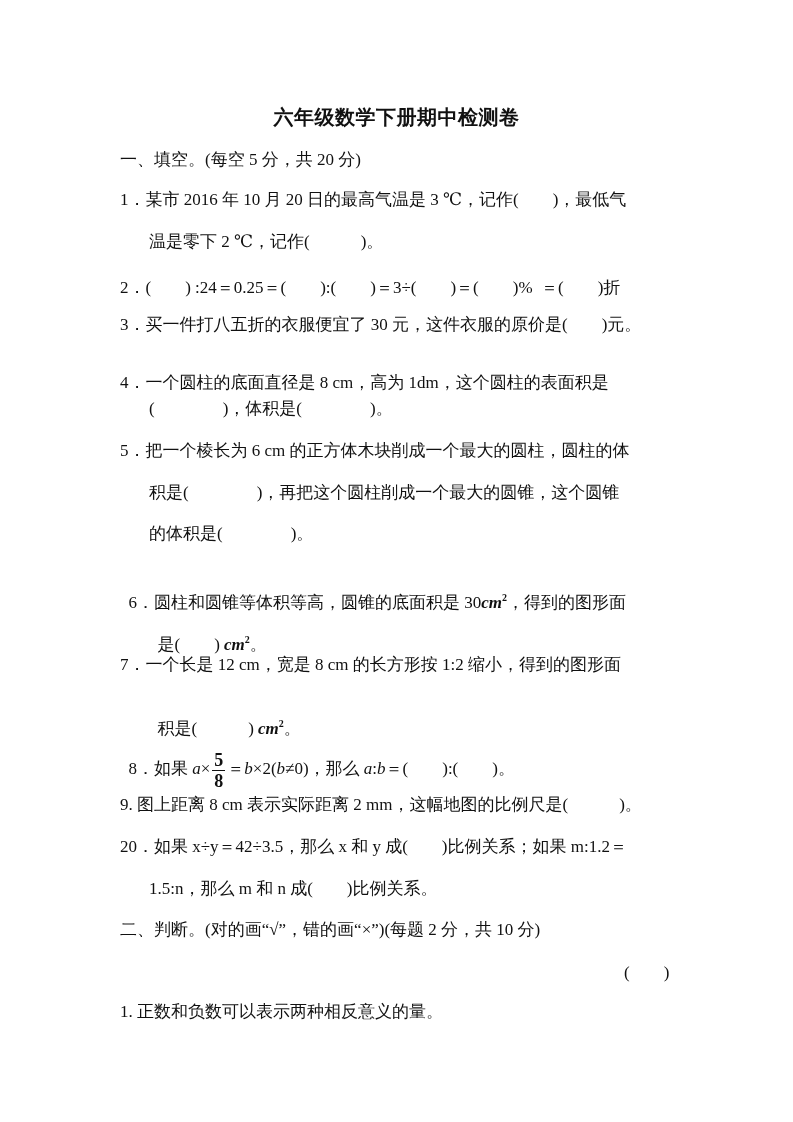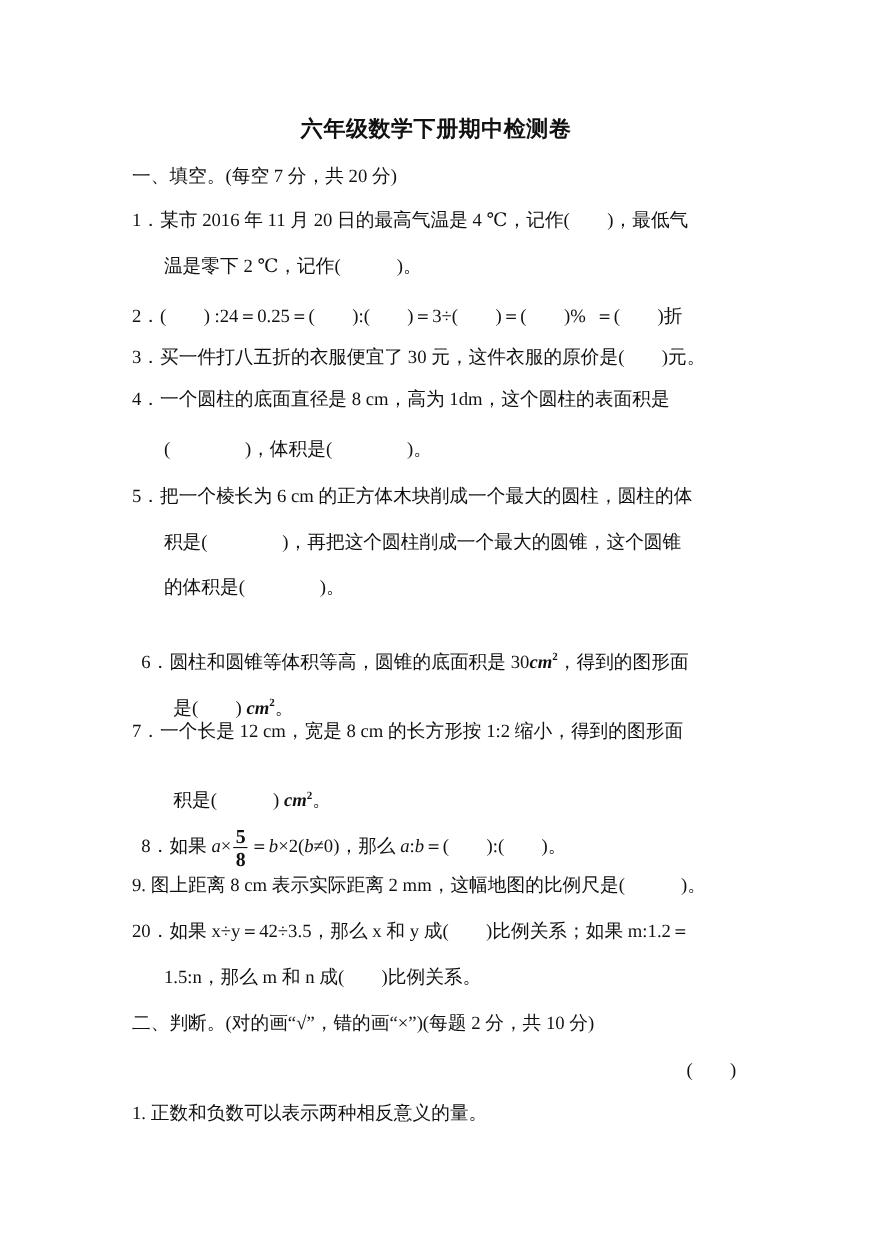--- a/index.html
+++ b/index.html
@@ -15,30 +15,30 @@
   .frac { display:inline-block; vertical-align:middle; text-align:center; font-weight:bold; font-size:18px; line-height:20px; margin:0 2px; }
   .frac .num { display:block; border-bottom:1.5px solid #111; padding:0 2px; }
   .frac .den { display:block; }
   .right-paren { position:absolute; left:624px; font-size:17px; white-space:pre; }
 </style>
 </head>
 <body>
 
 <div class="title">六年级数学下册期中检测卷</div>
 
-<div class="line" style="top:149px">一、填空。(每空 7 分，共 20 分)</div>
+<div class="line" style="top:149px">一、填空。(每空 5 分，共 20 分)</div>
 
-<div class="line" style="top:189px">1．某市 2016 年 11 月 20 日的最高气温是 4 ℃，记作(　　)，最低气</div>
+<div class="line" style="top:189px">1．某市 2016 年 10 月 20 日的最高气温是 3 ℃，记作(　　)，最低气</div>
 <div class="line indent" style="top:231px">温是零下 2 ℃，记作(　　　)。</div>
 
 <div class="line" style="top:277px">2．(　　) :24＝0.25＝(　　):(　　)＝3÷(　　)＝(　　)%  ＝(　　)折</div>
 
 <div class="line" style="top:314px">3．买一件打八五折的衣服便宜了 30 元，这件衣服的原价是(　　)元。</div>
 
-<div class="line" style="top:352px">4．一个圆柱的底面直径是 8 cm，高为 1dm，这个圆柱的表面积是</div>
+<div class="line" style="top:372px">4．一个圆柱的底面直径是 8 cm，高为 1dm，这个圆柱的表面积是</div>
 <div class="line indent" style="top:398px">(　　　　)，体积是(　　　　)。</div>
 
 <div class="line" style="top:440px">5．把一个棱长为 6 cm 的正方体木块削成一个最大的圆柱，圆柱的体</div>
 <div class="line indent" style="top:482px">积是(　　　　)，再把这个圆柱削成一个最大的圆锥，这个圆锥</div>
 <div class="line indent" style="top:523px">的体积是(　　　　)。</div>
 
 <div class="line" style="top:565px">
   <span>6．圆柱和圆锥等体积等高，圆锥的底面积是 30</span><span class="cm2">cm</span><sup>2</sup><span>，得到的图形面</span>
 </div>
 <div class="line indent" style="top:607px">

